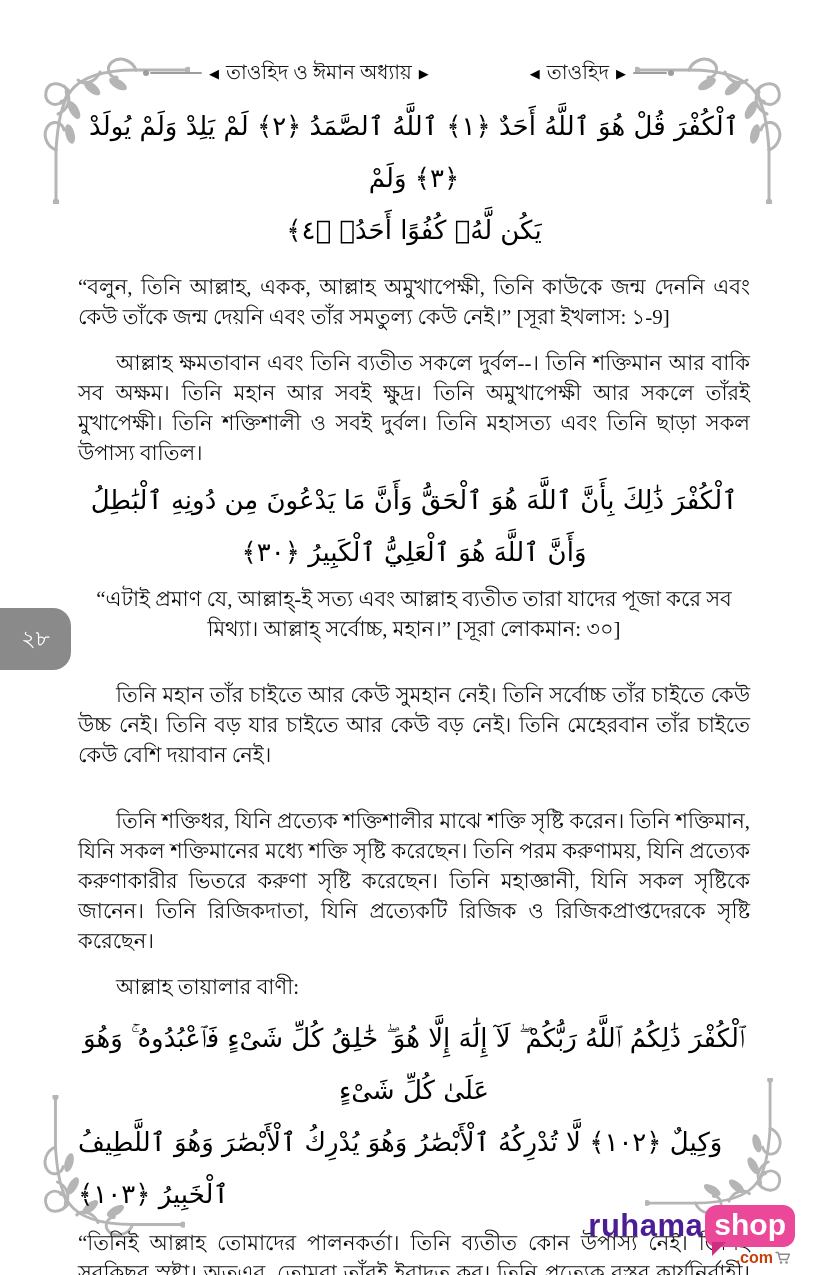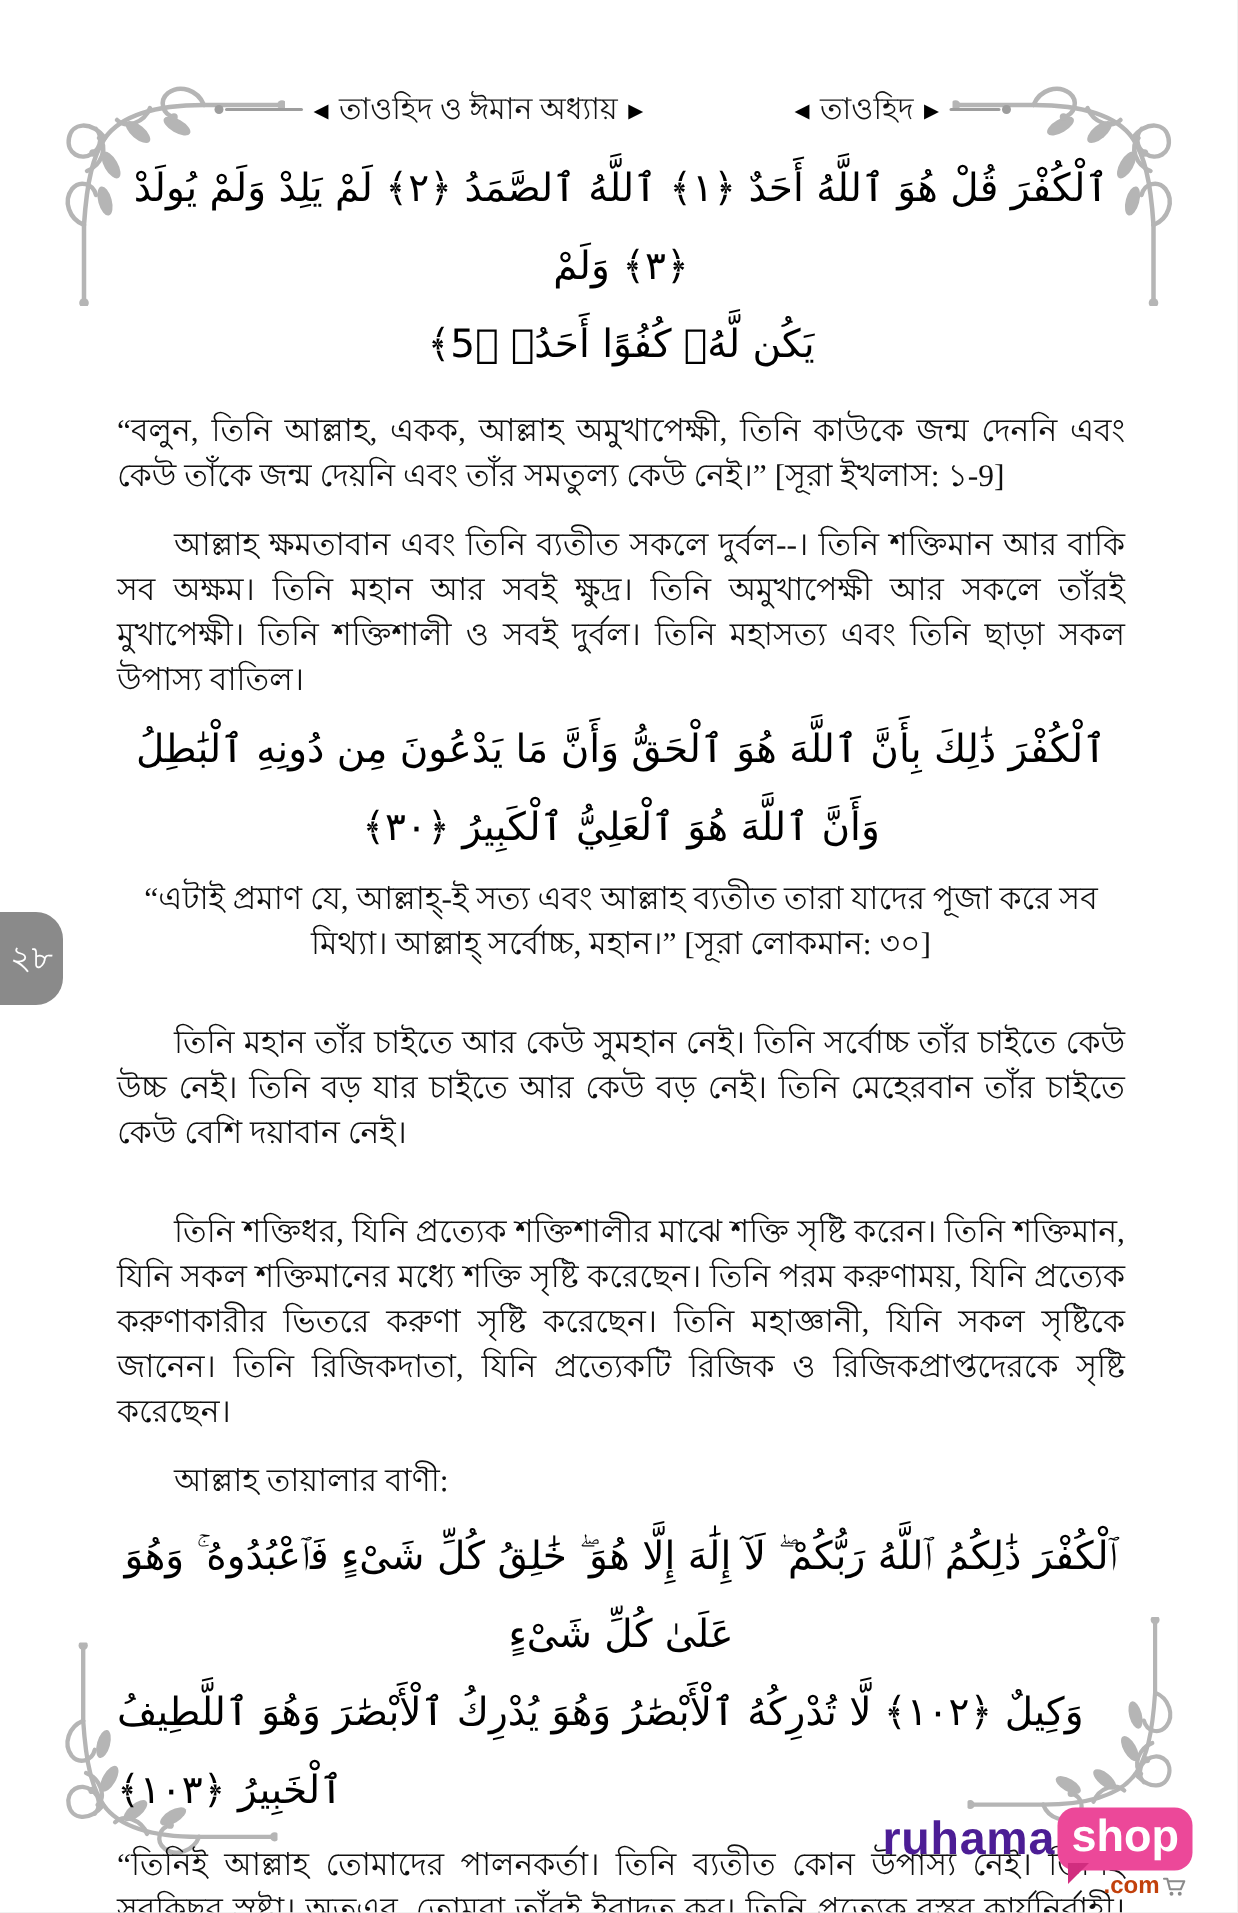--- a/index.html
+++ b/index.html
@@ -29,21 +29,21 @@
   .hdr-right{right:158px;}
   .hdr .rule{height:2px;background:#9d9d9d;border-radius:2px;position:relative;}
   .hdr-left .rule{width:52px;}
   .hdr-right .rule{width:34px;}
   .hdr .rule::after{content:"";position:absolute;top:-2px;width:6px;height:6px;border-radius:50%;background:#9d9d9d;}
   .hdr-left .rule::after{left:-7px;}
   .hdr-right .rule::after{right:-7px;}
   .leaf{font-size:13px;color:#000;line-height:1;}
   
   .page-tab{
-    position:absolute;left:0;top:608px;width:42px;height:62px;
+    position:absolute;left:0;top:608px;width:71px;height:62px;
     background:#8a8a8a;border-radius:0 18px 18px 0;
     display:flex;align-items:center;justify-content:center;
     color:#fff;font-size:22px;
   }
   
   .content{position:absolute;left:78px;top:100px;width:672px;}
   .arabic{
     direction:rtl;
     font-family:"DejaVu Sans",sans-serif;
     font-size:26px;line-height:52px;
@@ -150,21 +150,21 @@
   </div>
 
   <div class="page-tab">
     <span>২৮</span>
   </div>
 
   <div class="content">
 
     <div class="arabic" dir="rtl" lang="ar">
       <div class="aline">ٱلْكُفْرَ قُلْ هُوَ ٱللَّهُ أَحَدٌ ﴿١﴾ ٱللَّهُ ٱلصَّمَدُ ﴿٢﴾ لَمْ يَلِدْ وَلَمْ يُولَدْ ﴿٣﴾ وَلَمْ</div>
-      <div class="aline">يَكُن لَّهُۥ كُفُوًا أَحَدُۢ ﴿5﴾</div>
+      <div class="aline">يَكُن لَّهُۥ كُفُوًا أَحَدُۢ ﴿٤﴾</div>
     </div>
 
     <p class="bn mt16" lang="bn">“বলুন, তিনি আল্লাহ, একক, আল্লাহ অমুখাপেক্ষী, তিনি কাউকে জন্ম দেননি এবং কেউ তাঁকে জন্ম দেয়নি এবং তাঁর সমতুল্য কেউ নেই।” [সূরা ইখলাস: ১-9]</p>
 
     <p class="bn indent mt16" lang="bn">আল্লাহ ক্ষমতাবান এবং তিনি ব্যতীত সকলে দুর্বল--। তিনি শক্তিমান আর বাকি সব অক্ষম। তিনি মহান আর সবই ক্ষুদ্র। তিনি অমুখাপেক্ষী আর সকলে তাঁরই মুখাপেক্ষী। তিনি শক্তিশালী ও সবই দুর্বল। তিনি মহাসত্য এবং তিনি ছাড়া সকল উপাস্য বাতিল।</p>
 
     <div class="arabic mt6" dir="rtl" lang="ar">
       <div class="aline">ٱلْكُفْرَ ذَٰلِكَ بِأَنَّ ٱللَّهَ هُوَ ٱلْحَقُّ وَأَنَّ مَا يَدْعُونَ مِن دُونِهِ ٱلْبَٰطِلُ وَأَنَّ ٱللَّهَ هُوَ ٱلْعَلِيُّ ٱلْكَبِيرُ ﴿٣٠﴾</div>
     </div>
 

